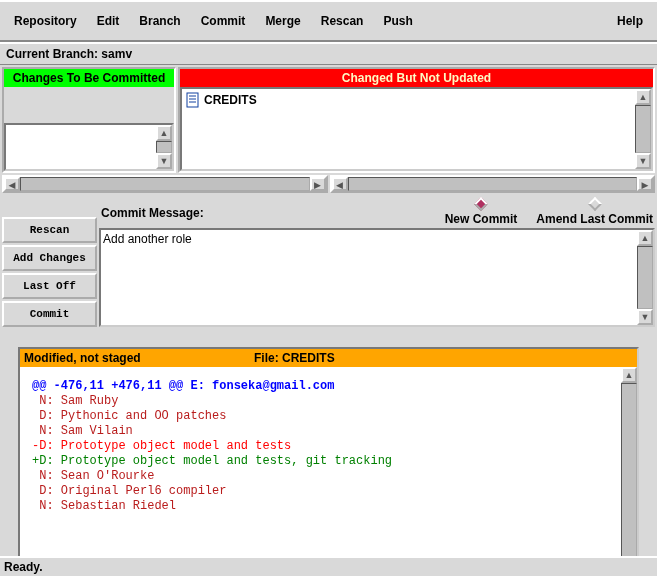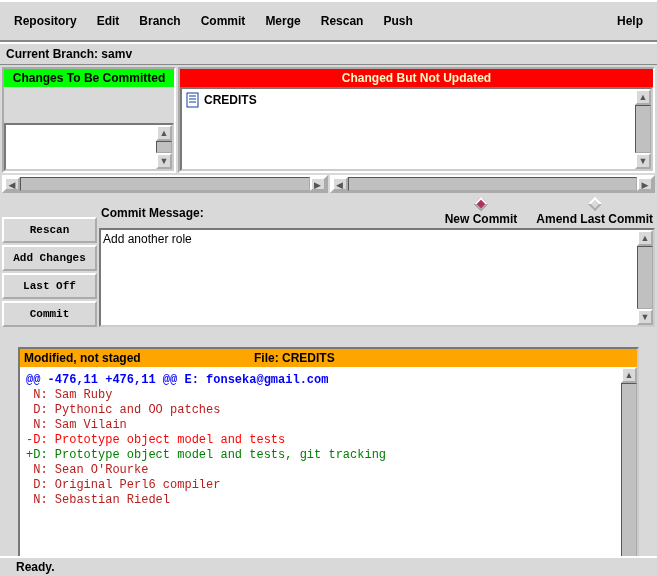--- a/index.html
+++ b/index.html
@@ -176,33 +176,33 @@
   .diff-header .dh1{ width: 230px;}
   .diff-body {
     flex:1; display:flex; background:#fff;
     overflow:hidden;
   }
   .diff-content {
     flex:1;
     font-family: "Courier New", monospace;
     font-size: 12px;
     white-space: pre;
-    padding: 6px;
+    padding: 12px;
     overflow:hidden;
     line-height: 15px;
   }
   .d-hunk { color: #0000ff; font-weight:bold;}
   .d-del { color: #ff0000; }
   .d-add { color: #008000; }
   .d-ctx { color: #b91c1c; }
   
   .status-bar {
     position:absolute; left:0; right:0; bottom:0;
     border-top: 2px solid #fff;
-    padding: 2px 16px;
+    padding: 2px 4px;
     font-weight: bold;
     height: 20px;
     background:#d9d9d9;
     margin-top:44px;
   }
 </style>
 </head>
 <body>
 
 <div class="menubar">

